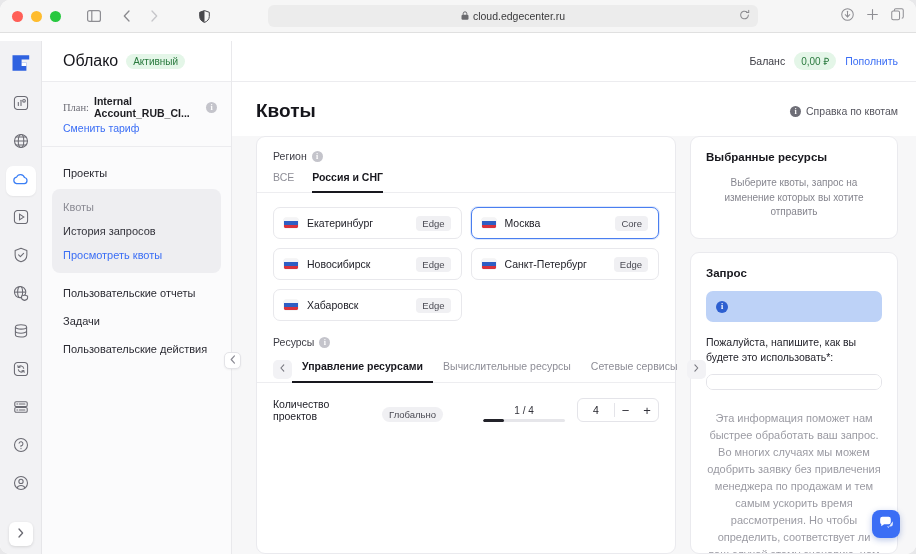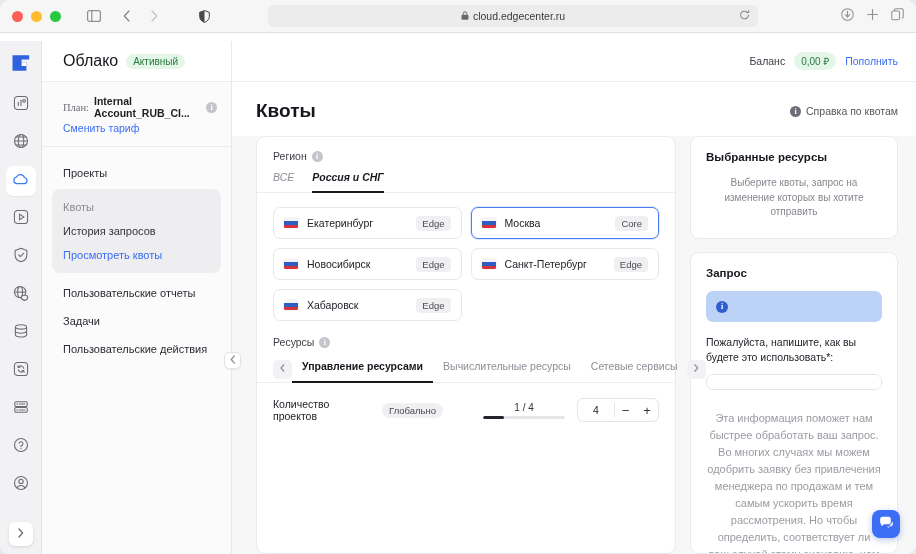--- a/index.html
+++ b/index.html
@@ -244,21 +244,20 @@
   .region-tabs {
     display: flex; gap: 18px;
     padding: 9px 16px 0 16px;
     border-bottom: 1px solid #ededf0;
   }
   .rtab {
     font-size: 10.5px; color: #8d8d96;
     padding-bottom: 8px;
     border-bottom: 2px solid transparent;
     margin-bottom: -1px;
-    font-style: italic;
   }
   .rtab.active { color: #18181e; font-weight: bold; border-bottom-color: #18181e; }
 
   .region-grid {
     display: grid;
     grid-template-columns: 1fr 1fr;
     gap: 9px;
     padding: 14px 16px 4px 16px;
   }
   .region-item {
@@ -326,21 +325,21 @@
     font-size: 10.5px; color: #8d8d96;
     padding: 4px 10px 9px 10px;
     border-bottom: 2px solid transparent;
     margin-bottom: -1px;
     white-space: nowrap;
   }
   .res-tab.active { color: #18181e; font-weight: bold; border-bottom-color: #18181e; }
   .res-tabs .arrow-btn.right { margin-left: auto; }
 
   .quota-row {
-    display: flex; align-items: center;
+    display: flex; align-items: flex-end;
     padding: 15px 16px 0 16px;
     gap: 12px;
   }
   .quota-name { font-size: 10.5px; color: #22222a; }
   .chip-global {
     background: #f0f0f3; color: #4a4a53;
     font-size: 9.5px; border-radius: 9px;
     padding: 2px 7px; margin-left: 7px;
   }
   .quota-meter { margin-left: 28px; width: 83px; text-align: center; }

